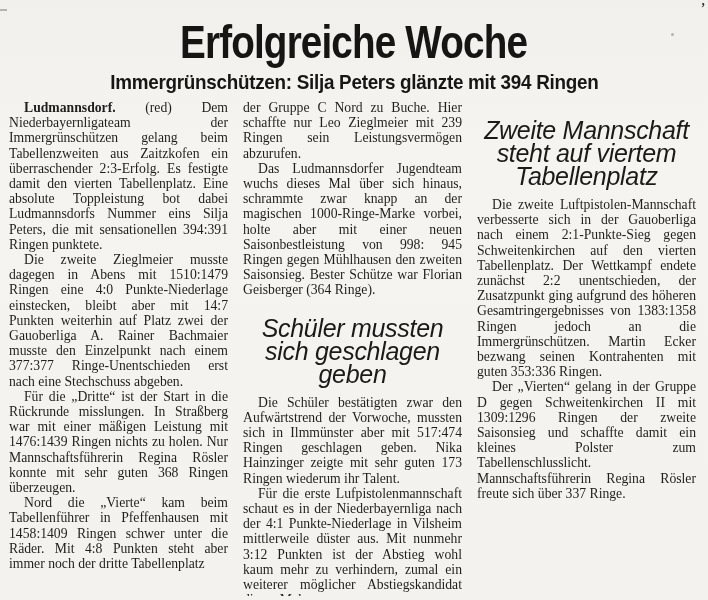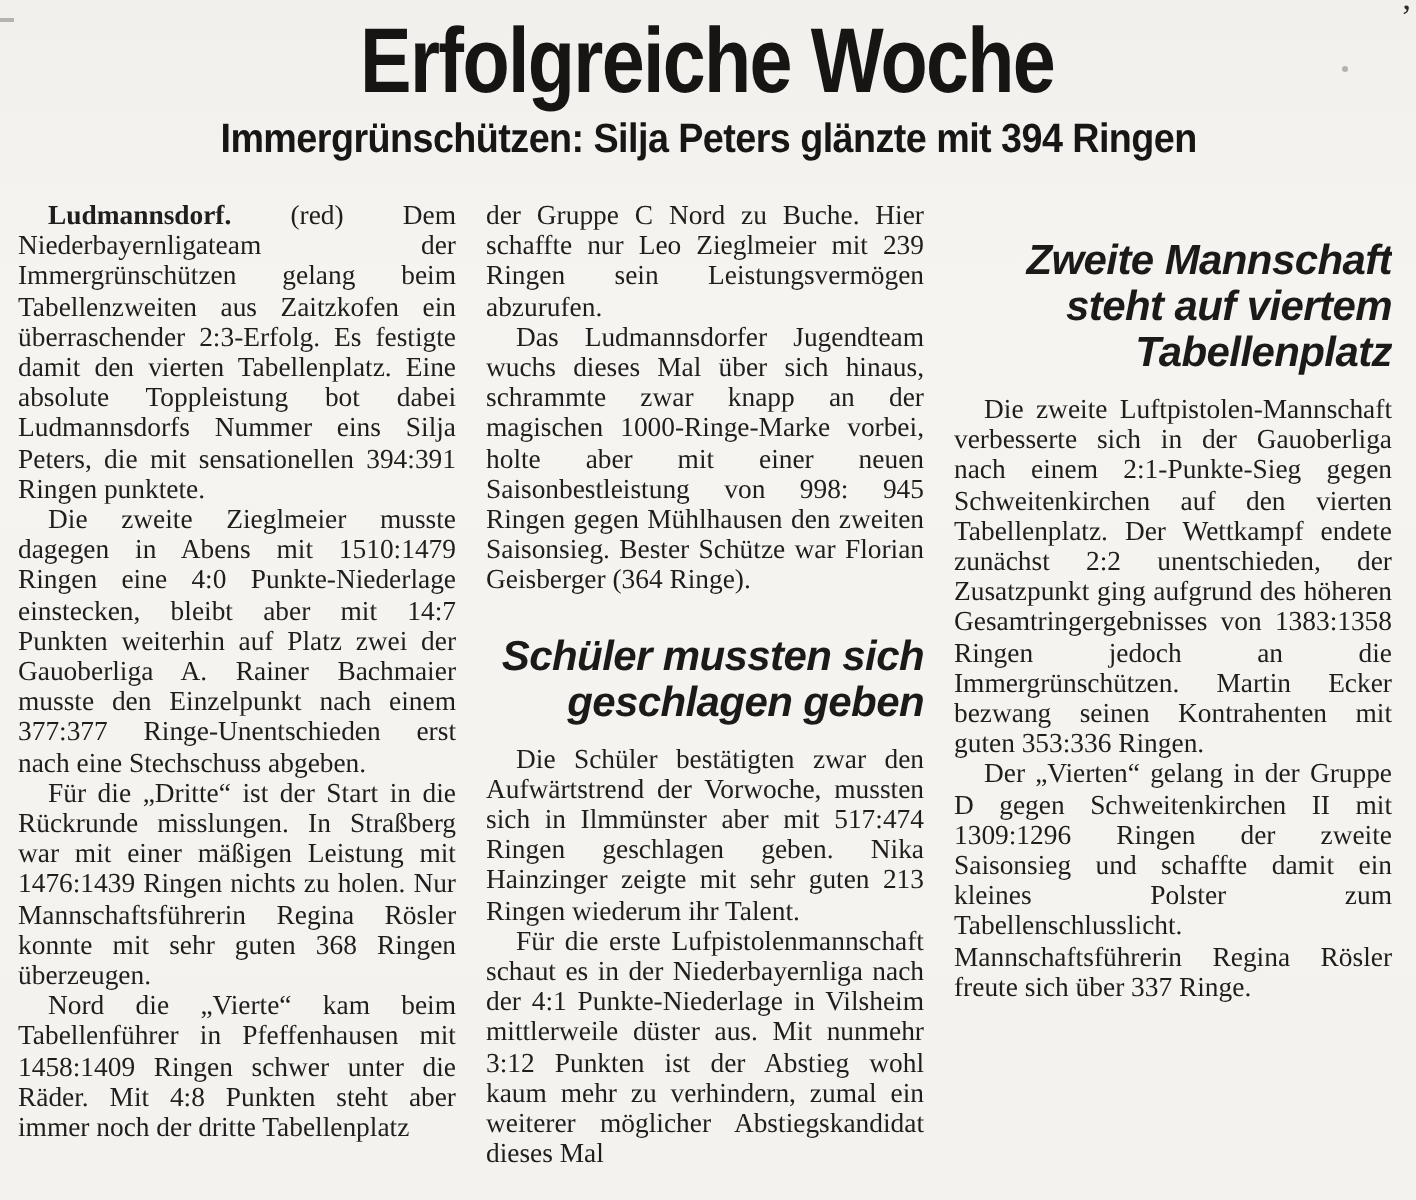--- a/index.html
+++ b/index.html
@@ -15,21 +15,21 @@
   .page {
     position: relative;
     width: 708px;
     height: 600px;
     background: linear-gradient(180deg, #f1f0ed 0%, #f5f4f1 25%, #f3f2ef 100%);
     font-family: "Liberation Serif", serif;
     color: #201e1c;
   }
   .article-header {
     text-align: center;
-    padding-top: 5px;
+    padding-top: 17px;
     height: 94px;
   }
   .article-title {
     display: inline-block;
     margin: 0;
     font-family: "Liberation Sans", sans-serif;
     font-weight: bold;
     font-size: 46px;
     line-height: 50px;
     letter-spacing: -1px;
@@ -73,26 +73,26 @@
     text-indent: 15px;
   }
   .col p.cont {
     text-indent: 0;
   }
   .lead-in {
     font-weight: bold;
   }
   .subhead {
     font-family: "Liberation Sans", sans-serif;
-    font-weight: bold;
+    font-weight: normal;
     font-style: italic;
-    font-size: 21px;
+    font-size: 25px;
     line-height: 23px;
     letter-spacing: -0.3px;
-    text-align: right;
+    text-align: center;
     text-indent: 0 !important;
     margin: 19px 0 9px 0 !important;
     color: #1b1a18;
   }
   
   .corner-mark {
     position: absolute;
     top: 0px;
     right: 2px;
     font-size: 17px;
@@ -140,21 +140,21 @@
       <p class="lead"><b class="lead-in">Ludmannsdorf.</b> <span>(red)</span> <span>Dem Niederbayernligateam der Immergrünschützen gelang beim Tabellenzweiten aus Zaitzkofen ein überraschender 2:3-Erfolg. Es festigte damit den vierten Tabellenplatz. Eine absolute Toppleistung bot dabei Ludmannsdorfs Nummer eins Silja Peters, die mit sensationellen 394:391 Ringen punktete.</span></p>
       <p>Die zweite Zieglmeier musste dagegen in Abens mit 1510:1479 Ringen eine 4:0 Punkte-Niederlage einstecken, bleibt aber mit 14:7 Punkten weiterhin auf Platz zwei der Gauoberliga A. Rainer Bachmaier musste den Einzelpunkt nach einem 377:377 Ringe-Unentschieden erst nach eine Stechschuss abgeben.</p>
       <p>Für die „Dritte“ ist der Start in die Rückrunde misslungen. In Straßberg war mit einer mäßigen Leistung mit 1476:1439 Ringen nichts zu holen. Nur Mannschaftsführerin Regina Rösler konnte mit sehr guten 368 Ringen überzeugen.</p>
       <p>Nord die „Vierte“ kam beim Tabellenführer in Pfeffenhausen mit 1458:1409 Ringen schwer unter die Räder. Mit 4:8 Punkten steht aber immer noch der dritte Tabellenplatz</p>
     </div>
 
     <div class="col" lang="de">
       <p class="cont">der Gruppe C Nord zu Buche. Hier schaffte nur Leo Zieglmeier mit 239 Ringen sein Leistungsvermögen abzurufen.</p>
       <p>Das Ludmannsdorfer Jugendteam wuchs dieses Mal über sich hinaus, schrammte zwar knapp an der magischen 1000-Ringe-Marke vorbei, holte aber mit einer neuen Saisonbestleistung von 998: 945 Ringen gegen Mühlhausen den zweiten Saisonsieg. Bester Schütze war Florian Geisberger (364 Ringe).</p>
       <h3 class="subhead">Schüler mussten sich geschlagen geben</h3>
-      <p>Die Schüler bestätigten zwar den Aufwärtstrend der Vorwoche, mussten sich in Ilmmünster aber mit 517:474 Ringen geschlagen geben. Nika Hainzinger zeigte mit sehr guten 213 Ringen wiederum ihr Talent.</p>
+      <p>Die Schüler bestätigten zwar den Aufwärtstrend der Vorwoche, mussten sich in Ilmmünster aber mit 517:474 Ringen geschlagen geben. Nika Hainzinger zeigte mit sehr guten 173 Ringen wiederum ihr Talent.</p>
       <p>Für die erste Lufpistolenmannschaft schaut es in der Niederbayernliga nach der 4:1 Punkte-Niederlage in Vilsheim mittlerweile düster aus. Mit nunmehr 3:12 Punkten ist der Abstieg wohl kaum mehr zu verhindern, zumal ein weiterer möglicher Abstiegskandidat dieses Mal</p>
     </div>
 
     <div class="col" lang="de">
       <h3 class="subhead">Zweite Mannschaft steht auf viertem Tabellenplatz</h3>
       <p>Die zweite Luftpistolen-Mannschaft verbesserte sich in der Gauoberliga nach einem 2:1-Punkte-Sieg gegen Schweitenkirchen auf den vierten Tabellenplatz. Der Wettkampf endete zunächst 2:2 unentschieden, der Zusatzpunkt ging aufgrund des höheren Gesamtringergebnisses von 1383:1358 Ringen jedoch an die Immergrünschützen. Martin Ecker bezwang seinen Kontrahenten mit guten 353:336 Ringen.</p>
       <p>Der „Vierten“ gelang in der Gruppe D gegen Schweitenkirchen II mit 1309:1296 Ringen der zweite Saisonsieg und schaffte damit ein kleines Polster zum Tabellenschlusslicht. Mannschaftsführerin Regina Rösler freute sich über 337 Ringe.</p>
     </div>
 
   </div>

